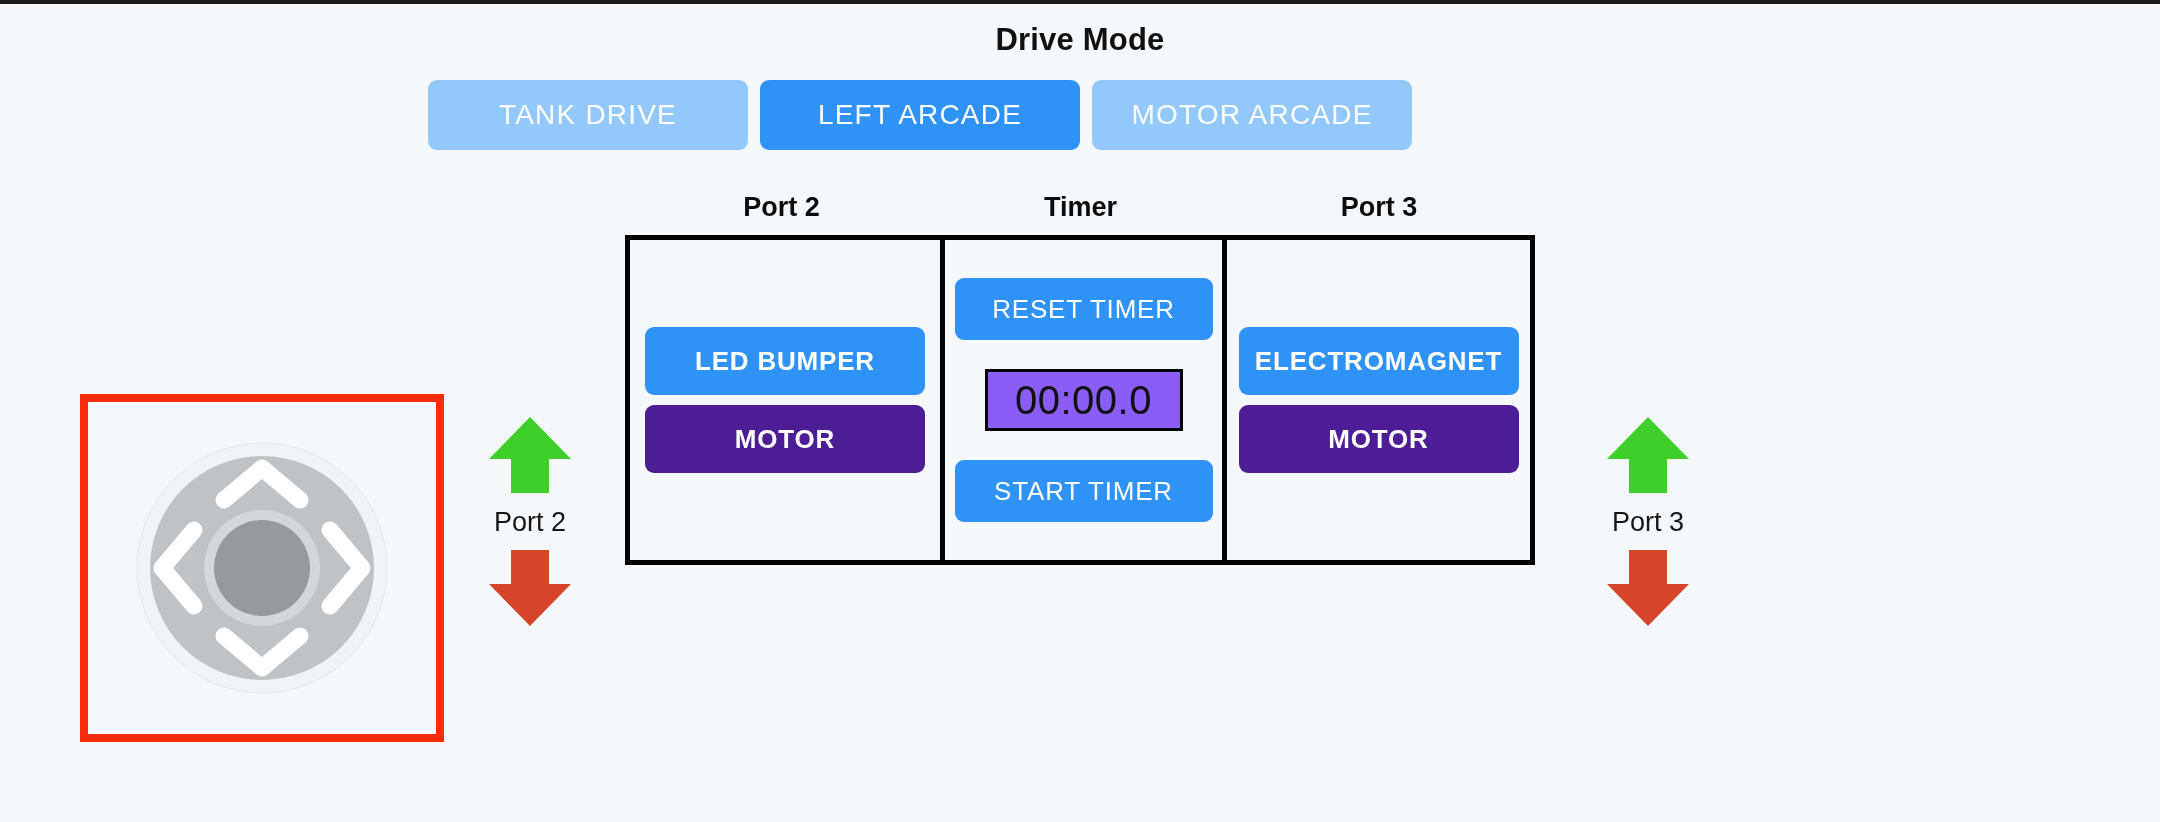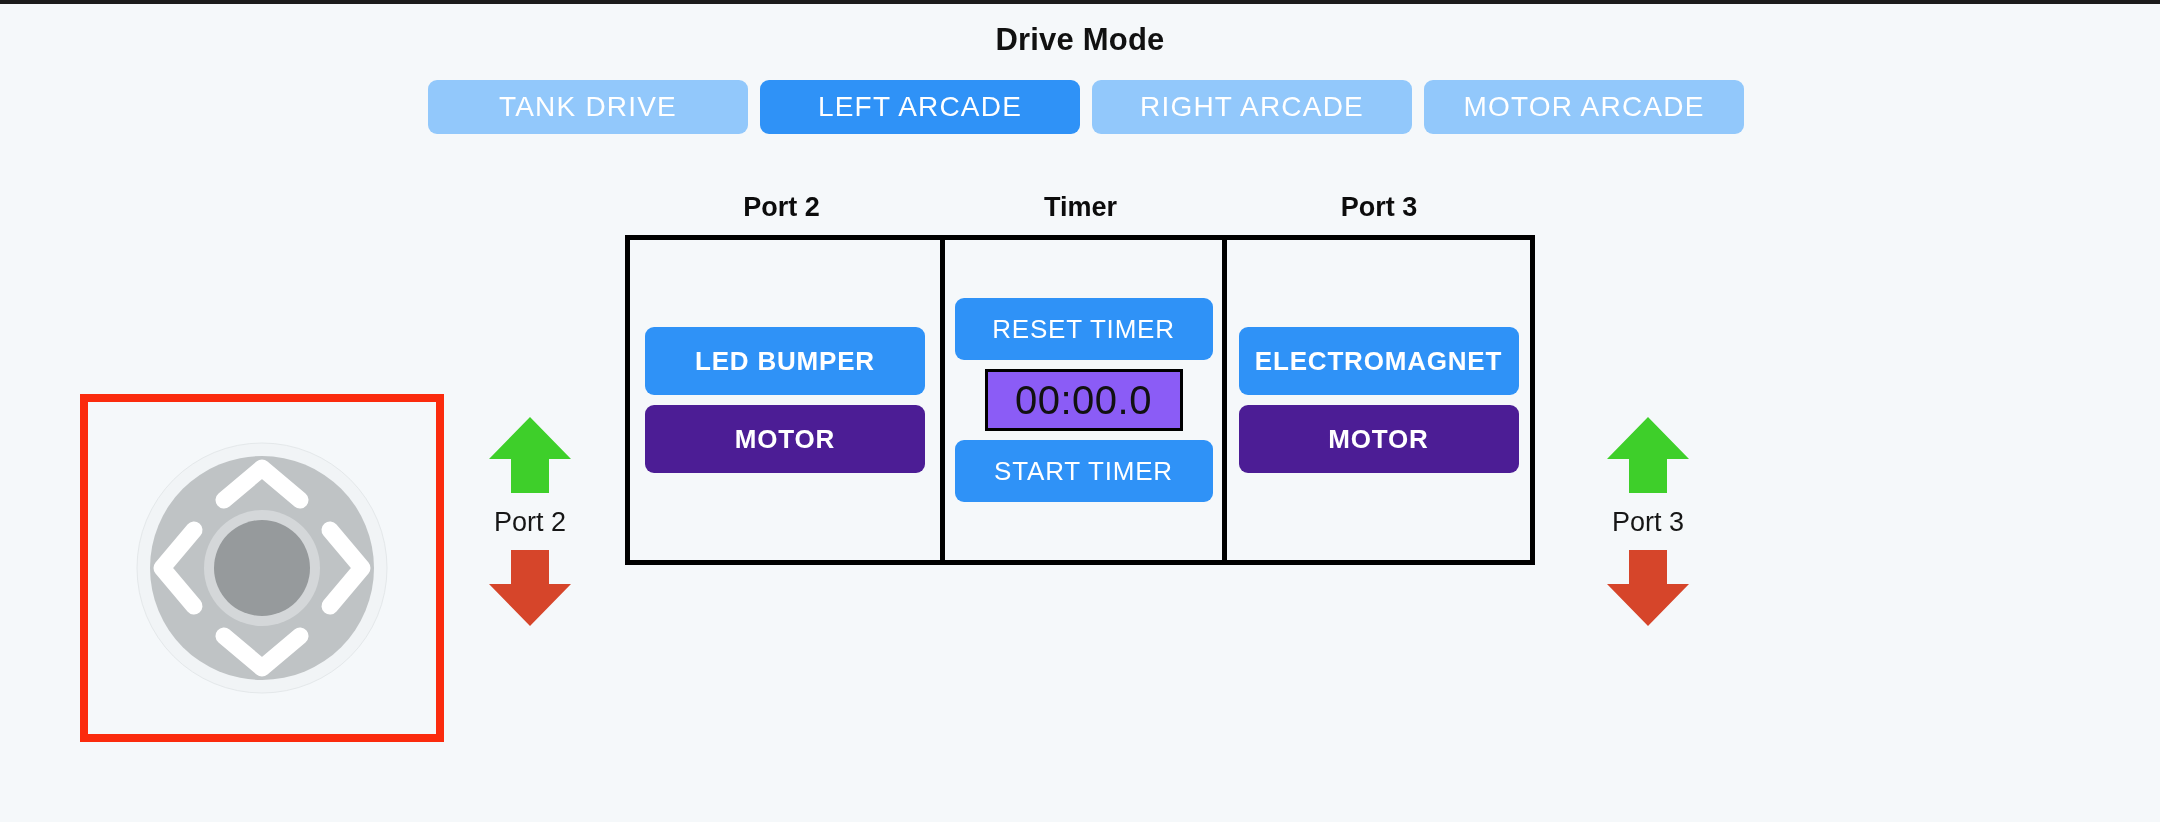--- a/index.html
+++ b/index.html
@@ -40,21 +40,21 @@
 
   .mode-row {
     position: absolute;
     left: 428px;
     top: 80px;
     display: flex;
     gap: 12px;
   }
   .mode-btn {
     width: 320px;
-    height: 54px;
+    height: 70px;
     border: none;
     border-radius: 9px;
     background: #92c8fb;
     color: #ffffff;
     font-size: 28px;
     font-family: "Liberation Sans", sans-serif;
     letter-spacing: 1.2px;
     display: flex;
     align-items: center;
     justify-content: center;
@@ -96,20 +96,21 @@
     flex-direction: column;
     align-items: center;
     justify-content: center;
     background: #f5f8fa;
   }
   .col-port2 { width: 310px; }
   .col-timer {
     width: 287px;
     border-left: 5px solid #000000;
     border-right: 5px solid #000000;
+    gap: 20px;
   }
   .col-port3 { flex: 1 1 auto; }
 
   .device-btn {
     width: 280px;
     height: 68px;
     border: none;
     border-radius: 9px;
     color: #ffffff;
     font-size: 26px;
@@ -196,21 +197,20 @@
 </head>
 <body>
 
 <div class="top-strip"></div>
 
 <div class="drive-mode-title">Drive Mode</div>
 
 <div class="mode-row">
   <button class="mode-btn">TANK DRIVE</button>
   <button class="mode-btn active">LEFT ARCADE</button>
-  <button class="mode-btn">RIGHT ARCADE</button>
   <button class="mode-btn">MOTOR ARCADE</button>
 </div>
 
 <div class="panel-caption cap-port2">Port 2</div>
 <div class="panel-caption cap-timer">Timer</div>
 <div class="panel-caption cap-port3">Port 3</div>
 
 <div class="port-panel">
 
   <div class="panel-col col-port2">

